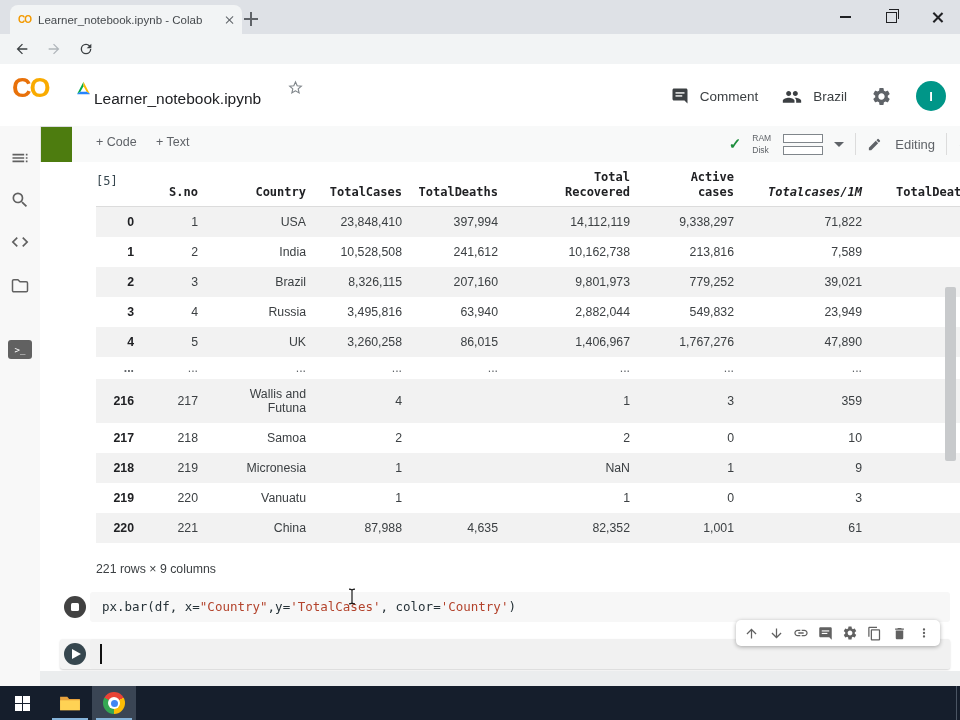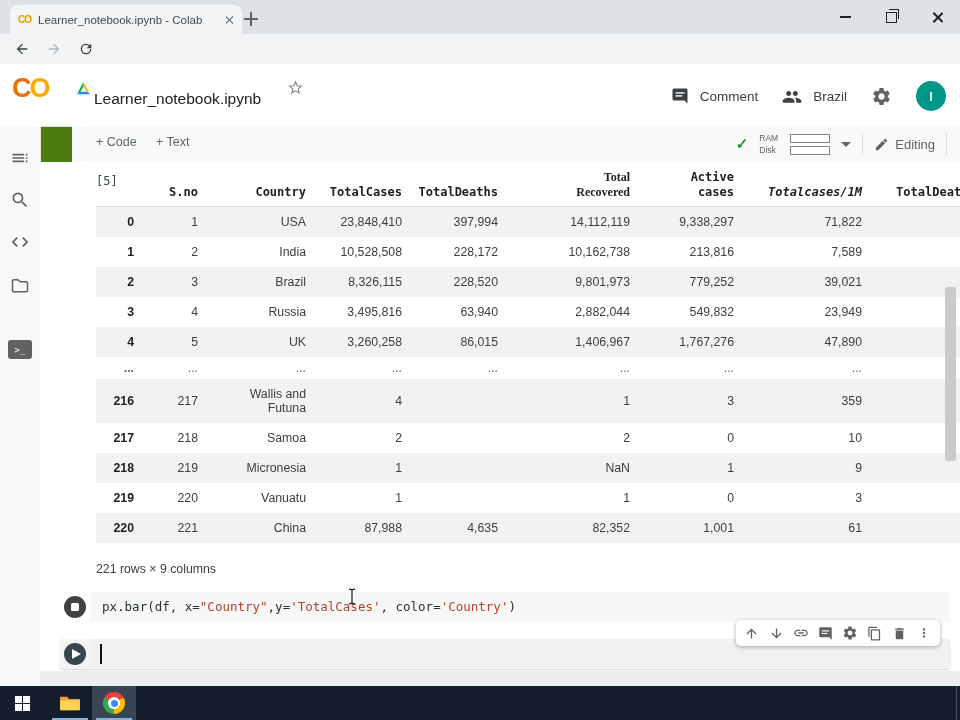--- a/index.html
+++ b/index.html
@@ -55,21 +55,21 @@
   .addbtn{position:absolute;top:9px;font-size:12.5px;color:#5f6368;display:flex;gap:5px;align-items:center;}
   .nt-right{position:absolute;right:20px;top:0;height:36px;display:flex;align-items:center;gap:11px;}
   .checkmark{color:#1e8e3e;font-size:15px;font-weight:bold;}
   .ramdisk{display:flex;flex-direction:column;gap:2px;}
   .rd-row{display:flex;align-items:center;gap:11px;}
   .rd-label{font-size:8.5px;color:#5f6368;width:20px;}
   .rd-bar{width:38px;height:7px;border:1px solid #80868b;background:#fff;}
   .rd-fill{height:100%;background:#9aa0a6;}
   .caret-dn{width:0;height:0;border-left:5px solid transparent;border-right:5px solid transparent;border-top:5px solid #5f6368;}
   .vsep{width:1px;height:22px;background:#dcdcdc;}
-  .editing{display:flex;align-items:center;gap:6px;font-size:13px;color:#5f6368;}
+  .editing{display:flex;align-items:center;gap:13px;font-size:13px;color:#5f6368;}
   
   .sidebar{position:absolute;left:0;top:126px;width:40px;height:560px;background:#f8f8f8;border-right:1px solid #e6e6e6;}
   .sb-ic{position:absolute;left:10px;}
   .term-ic{position:absolute;left:8px;top:214px;width:24px;height:19px;background:#616161;border-radius:3px;
            color:#fff;font-family:"DejaVu Sans Mono",monospace;font-size:9px;display:flex;align-items:center;justify-content:center;}
   
   .content{position:absolute;left:40px;top:162px;width:920px;height:524px;background:#fff;}
   .exec-label{position:absolute;left:56px;top:12px;font-family:"DejaVu Sans Mono",monospace;font-size:12px;color:#37474f;}
   .df{position:absolute;left:56px;top:2px;border-collapse:collapse;table-layout:fixed;width:842px;
       font-size:12.3px;color:#3c4043;}
@@ -246,21 +246,21 @@
   <div class="content">
     <div class="exec-label">[5]</div>
     <table class="df">
       <thead>
           <tr>
             <th style="width: 30px;"></th>
             <th style="width: 48px;">S.no</th>
             <th style="width: 92px;">Country</th>
             <th style="width: 80px;">TotalCases</th>
             <th style="width: 80px;">TotalDeaths</th>
-            <th style="width: 116px; font-family: Liberation Serif, serif;">Total
+            <th style="width: 116px;">Total
 Recovered</th>
             <th style="width: 88px;">Active
 cases</th>
             <th style="width: 112px; font-style: italic;">Totalcases/1M</th>
             <th style="width: 112px;">TotalDeath/1M</th>
           </tr>
         </thead>
       <tbody>
           <tr>
             <td>0</td>
@@ -271,32 +271,32 @@
             <td>14,112,119</td>
             <td>9,338,297</td>
             <td>71,822</td>
             <td>1,199</td>
           </tr>
           <tr>
             <td>1</td>
             <td>2</td>
             <td>India</td>
             <td>10,528,508</td>
-            <td>228,172</td>
+            <td>241,612</td>
             <td>10,162,738</td>
             <td>213,816</td>
             <td>7,589</td>
             <td>110</td>
           </tr>
           <tr>
             <td>2</td>
             <td>3</td>
             <td>Brazil</td>
             <td>8,326,115</td>
-            <td>228,520</td>
+            <td>207,160</td>
             <td>9,801,973</td>
             <td>779,252</td>
             <td>39,021</td>
             <td>971</td>
           </tr>
           <tr>
             <td>3</td>
             <td>4</td>
             <td>Russia</td>
             <td>3,495,816</td>

